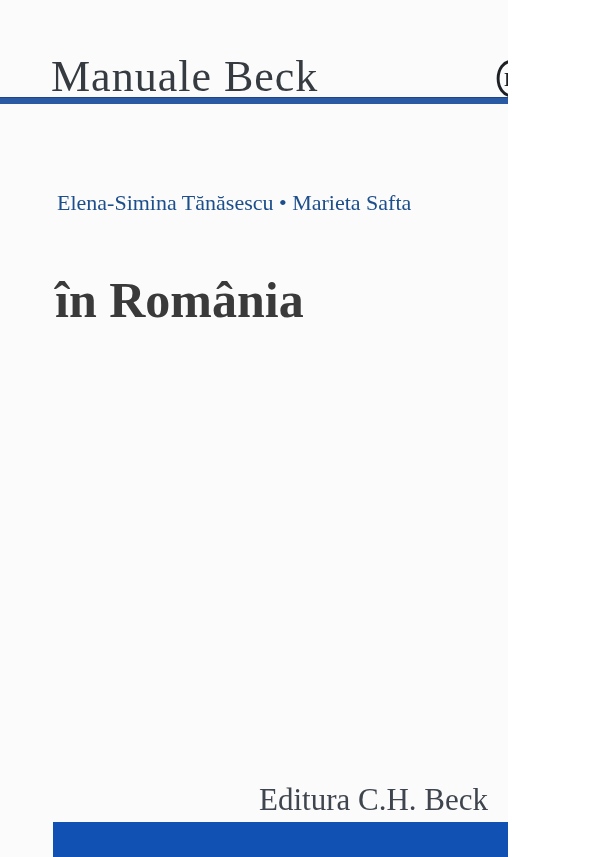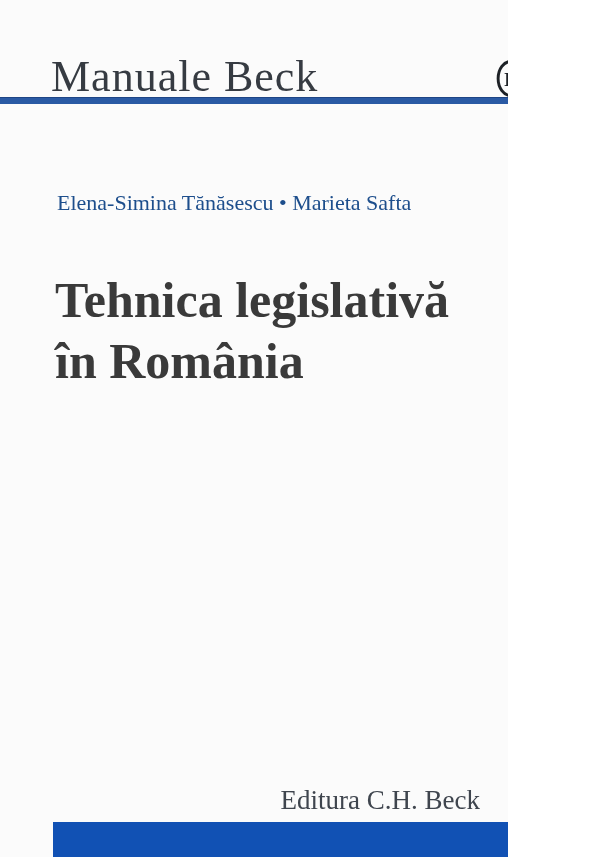--- a/index.html
+++ b/index.html
@@ -45,22 +45,22 @@
     position: absolute;
     left: 55px; top: 270px;
     margin: 0;
     font-size: 50px; line-height: 61px;
     font-weight: bold;
     color: var(--title, #3a3a3a);
   }
   .title span { display: block; white-space: nowrap; }
   .publisher {
     position: absolute;
-    right: 28px; top: 780px;
-    font-size: 27px; line-height: 40px;
+    right: 20px; top: 780px;
+    font-size: 31px; line-height: 40px;
     color: var(--publisher, #3f454e);
     white-space: nowrap;
   }
   .bottom-bar {
     position: absolute;
     left: 53px; top: 822px;
     width: 518px; height: 35px;
     background: var(--bar-blue, #1151b4);
   }
   .logo .ink { fill: var(--logo-ink, #1d2126); }
@@ -98,21 +98,20 @@
 
     <ellipse class="stroke" stroke-width="3" cx="14.5" cy="60" rx="13" ry="17.5"></ellipse>
     <text x="14.5" y="68" text-anchor="middle" font-family="Liberation Serif, DejaVu Serif, serif" font-size="20" font-weight="bold" class="ink">B</text>
   </svg>
 
   <div class="top-rule"></div>
 
   <div class="authors">Elena-Simina Tănăsescu • Marieta Safta</div>
 
   <h1 class="title">
-    <span>Tehnica legislativă</span>
     <span>în România</span>
   </h1>
 
   <div class="publisher">Editura C.H. Beck</div>
 
   <div class="bottom-bar"></div>
 
 </div>
 
 </body></html>

